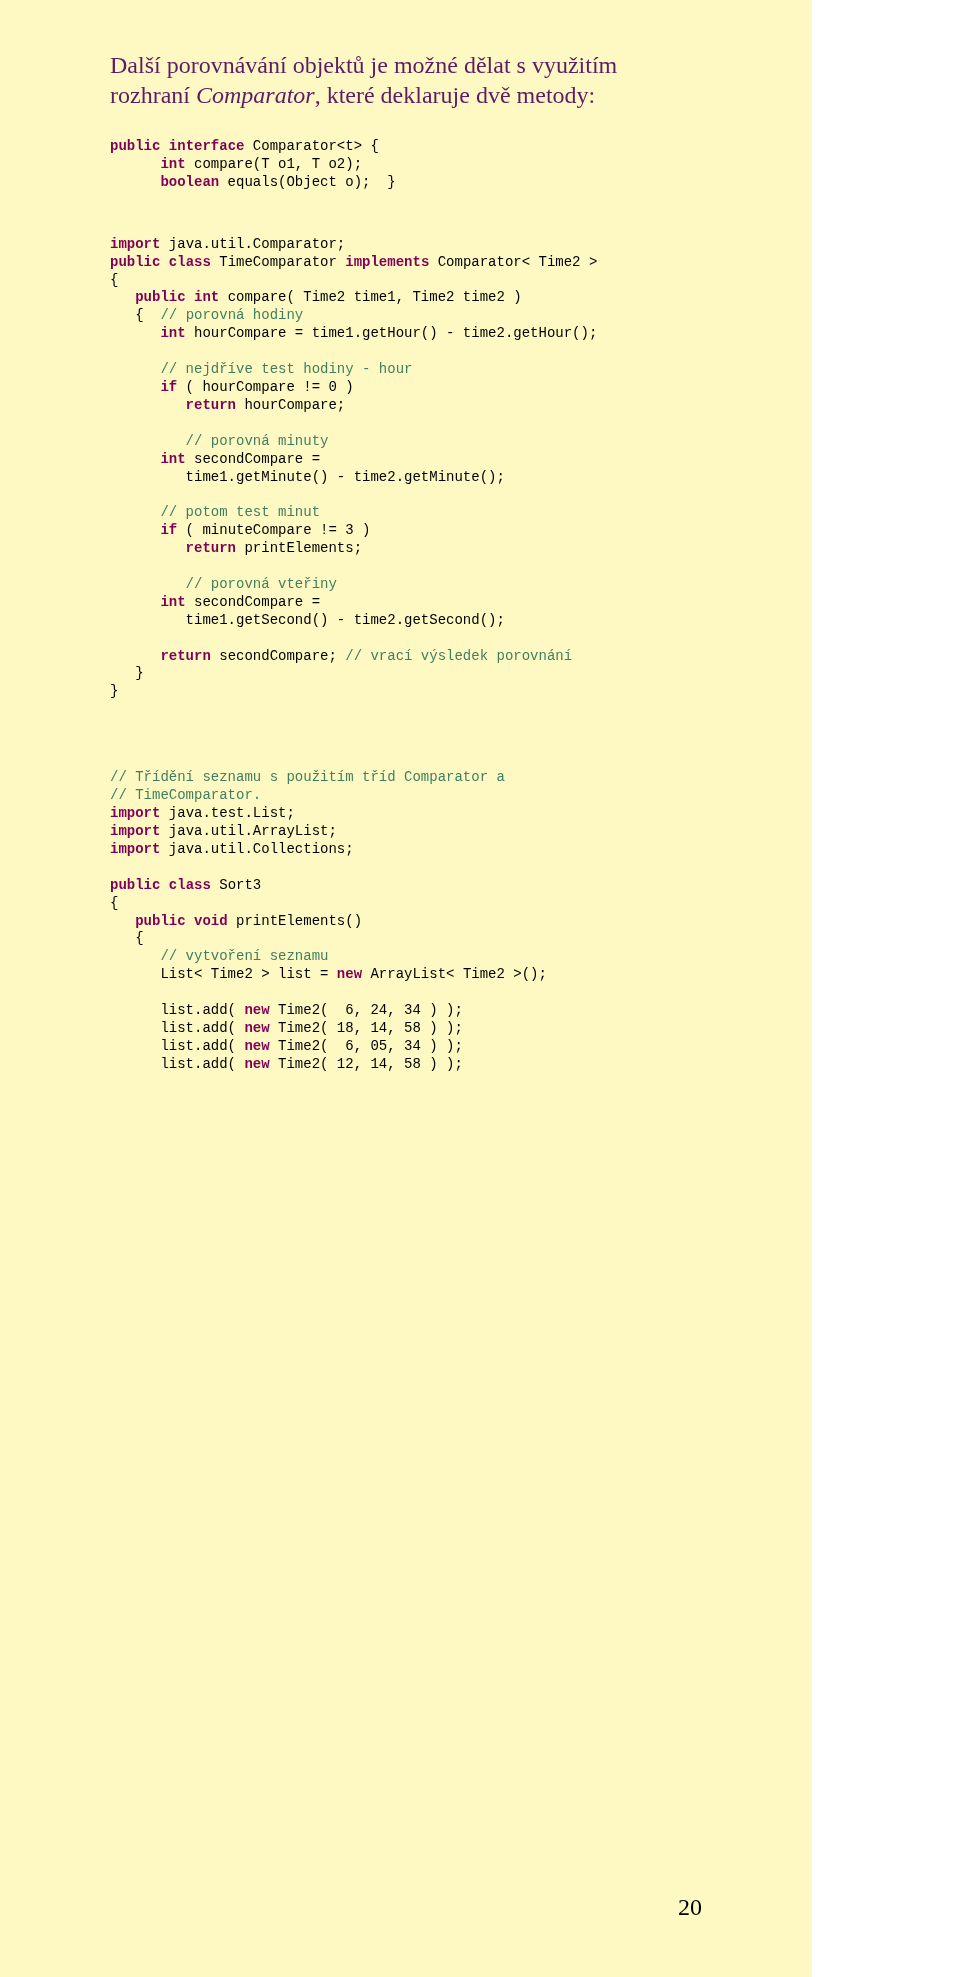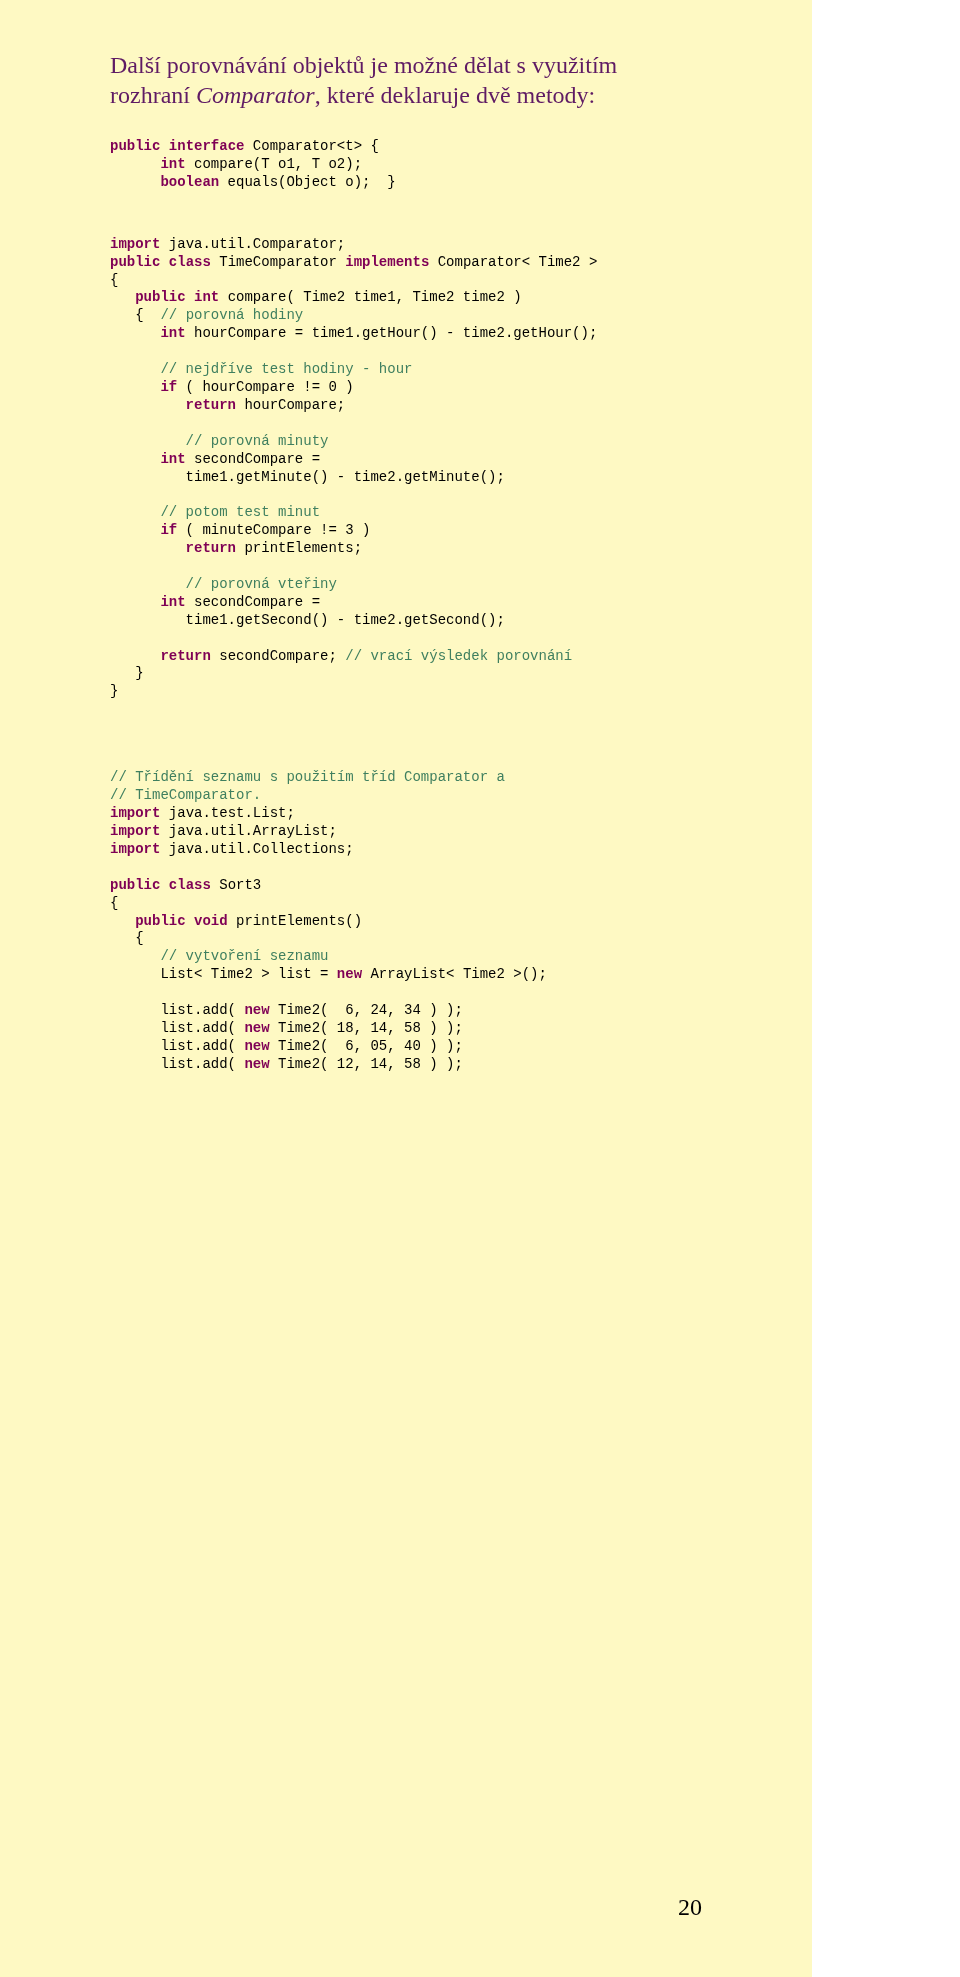--- a/index.html
+++ b/index.html
@@ -105,17 +105,17 @@
 
 <span class="kw">public</span><span class="kw"> class</span><span> Sort3</span>
 <span>{</span>
 <span class="kw">   public</span><span class="kw"> void</span><span> printElements()</span>
 <span>   {</span>
 <span class="cm">      // vytvoření seznamu</span>
 <span>      List&lt; Time2 &gt; list = </span><span class="kw">new</span><span> ArrayList&lt; Time2 &gt;();</span>
 
 <span>      list.add( </span><span class="kw">new</span><span> Time2(  6, 24, 34 ) );</span>
 <span>      list.add( </span><span class="kw">new</span><span> Time2( 18, 14, 58 ) );</span>
-<span>      list.add( </span><span class="kw">new</span><span> Time2(  6, 05, 40 ) );</span>
+<span>      list.add( </span><span class="kw">new</span><span> Time2(  6, 05, 34 ) );</span>
 <span>      list.add( </span><span class="kw">new</span><span> Time2( 12, 14, 58 ) );</span></pre>
 
   <div class="page-num">20</div>
 </div>
 
 </body></html>

